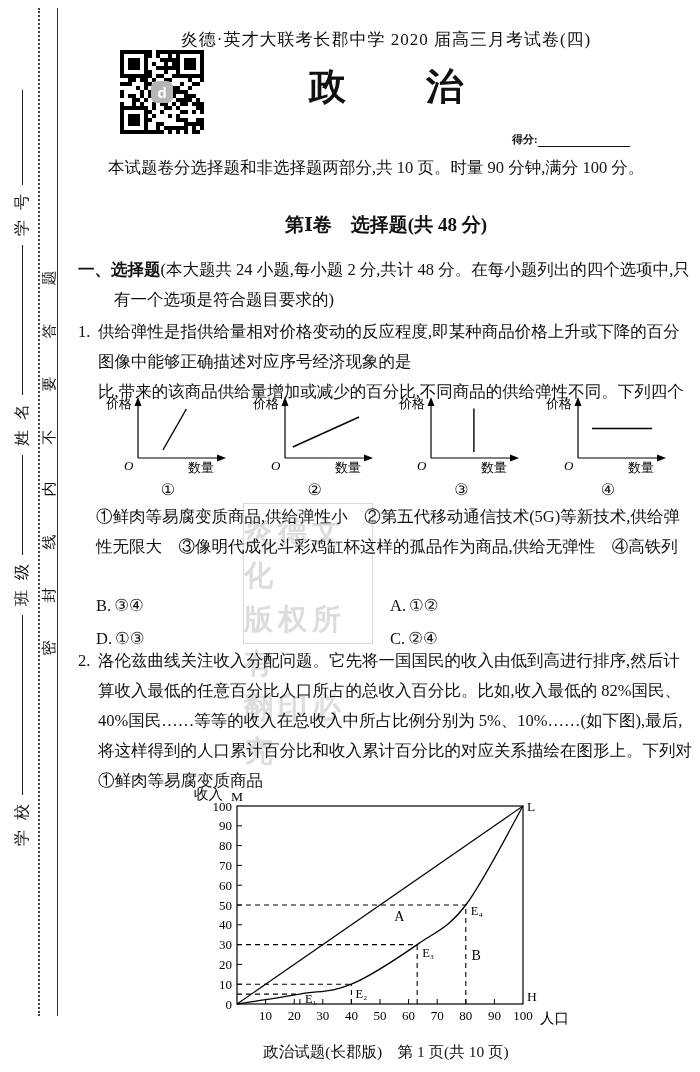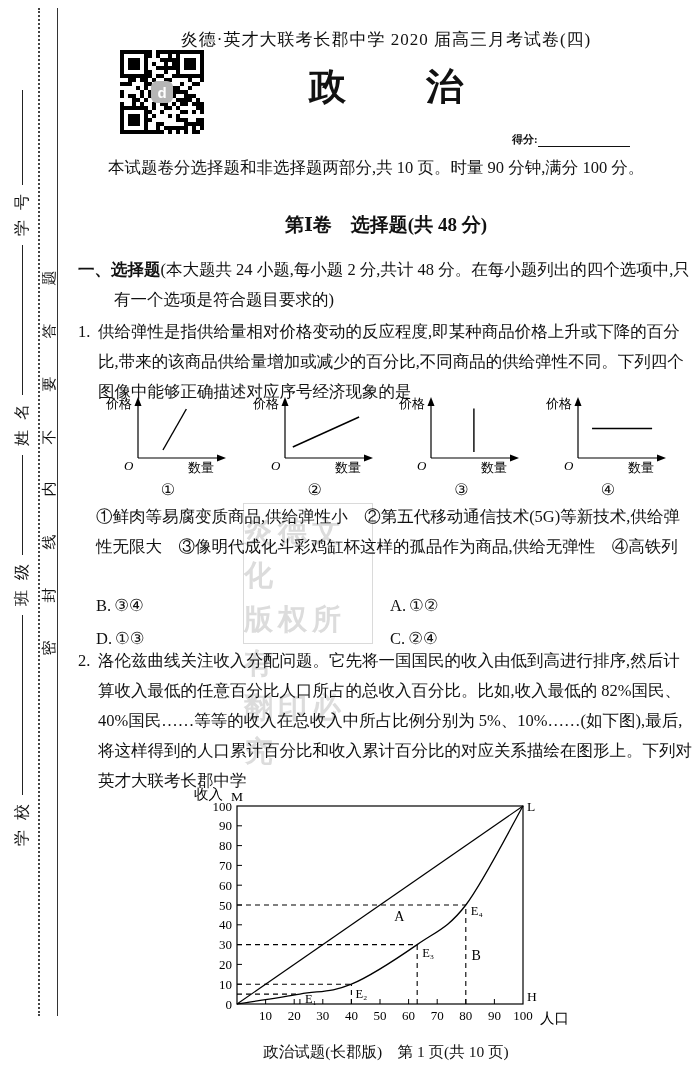--- a/index.html
+++ b/index.html
@@ -337,22 +337,22 @@
 <div class="abs sec-heading z1">第Ⅰ卷　选择题(共 48 分)</div>
 <div class="abs intro z1">
   <div><span class="b">一、选择题</span><span>(本大题共 24 小题,每小题 2 分,共计 48 分。在每小题列出的四个选项中,只</span></div>
   <div class="l2">有一个选项是符合题目要求的)</div>
 </div>
 
 <div id="q1" class="abs question z1">
   <span class="qnum">1.</span>
   <div class="qlines">
       <div>供给弹性是指供给量相对价格变动的反应程度,即某种商品价格上升或下降的百分</div>
+      <div>图像中能够正确描述对应序号经济现象的是</div>
       <div>比,带来的该商品供给量增加或减少的百分比,不同商品的供给弹性不同。下列四个</div>
-      <div>图像中能够正确描述对应序号经济现象的是</div>
     </div>
 </div>
 
 <div id="graphs-row" class="abs z1">
     <div class="graph-cell"><svg width="128" height="82">
         <line x1="34" y1="10" x2="34" y2="64" stroke="#000" stroke-width="1.2"></line>
         <line x1="34" y1="64" x2="116" y2="64" stroke="#000" stroke-width="1.2"></line>
         <polygon points="34,3 30.5,12 37.5,12" fill="#000"></polygon>
         <polygon points="122,64 113,60.5 113,67.5" fill="#000"></polygon>
         <text x="2" y="14" font-size="13">价格</text>
@@ -412,21 +412,21 @@
   </div>
   </div>
 
 <div id="q2" class="abs question z1">
   <span class="qnum">2.</span>
   <div class="qlines">
       <div>洛伦兹曲线关注收入分配问题。它先将一国国民的收入由低到高进行排序,然后计</div>
       <div>算收入最低的任意百分比人口所占的总收入百分比。比如,收入最低的 82%国民、</div>
       <div>40%国民……等等的收入在总收入中所占比例分别为 5%、10%……(如下图),最后,</div>
       <div>将这样得到的人口累计百分比和收入累计百分比的对应关系描绘在图形上。下列对</div>
-      <div>英才大联考长郡中学</div>
+      <div>①鲜肉等易腐变质商品</div>
     </div>
 </div>
 
 <svg id="lorenz" class="abs z1" width="400" height="270">
     <rect x="47" y="22" width="286" height="198" fill="none" stroke="#000" stroke-width="1.2"></rect>
     <text x="42" y="224.5" text-anchor="end" font-size="13">0</text>
     <line x1="47" y1="200.2" x2="52" y2="200.2" stroke="#000"></line>
     <text x="42" y="204.7" text-anchor="end" font-size="13">10</text>
     <line x1="47" y1="180.4" x2="52" y2="180.4" stroke="#000"></line>
     <text x="42" y="184.9" text-anchor="end" font-size="13">20</text>

